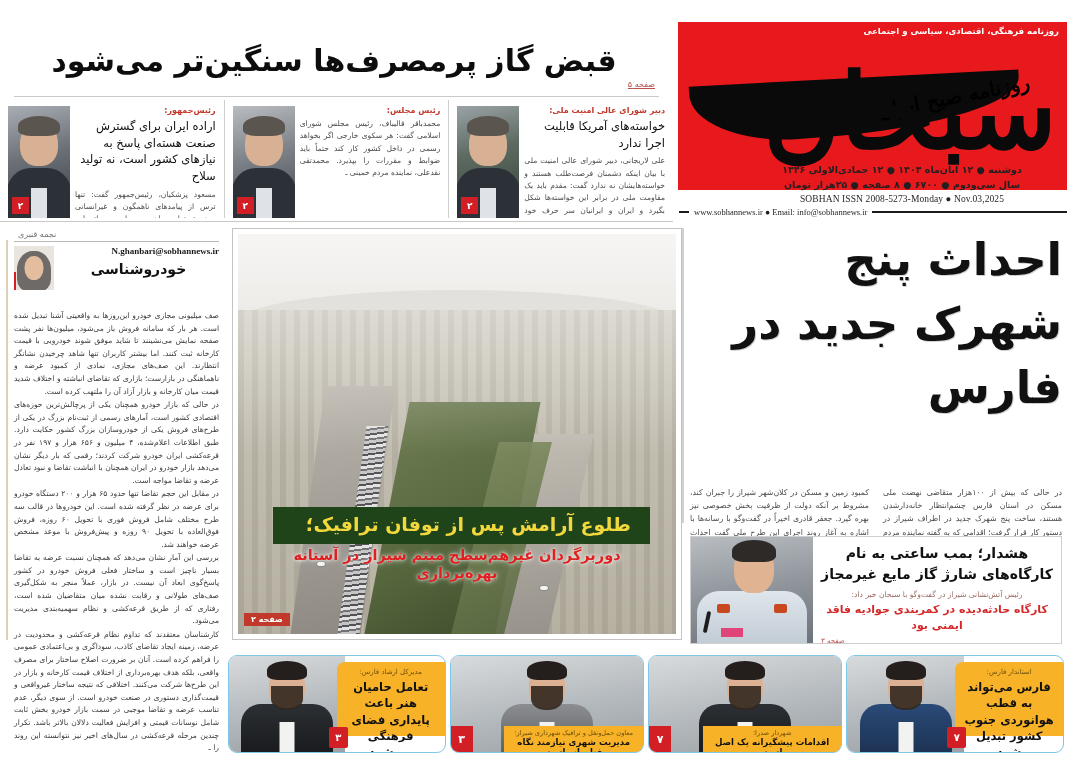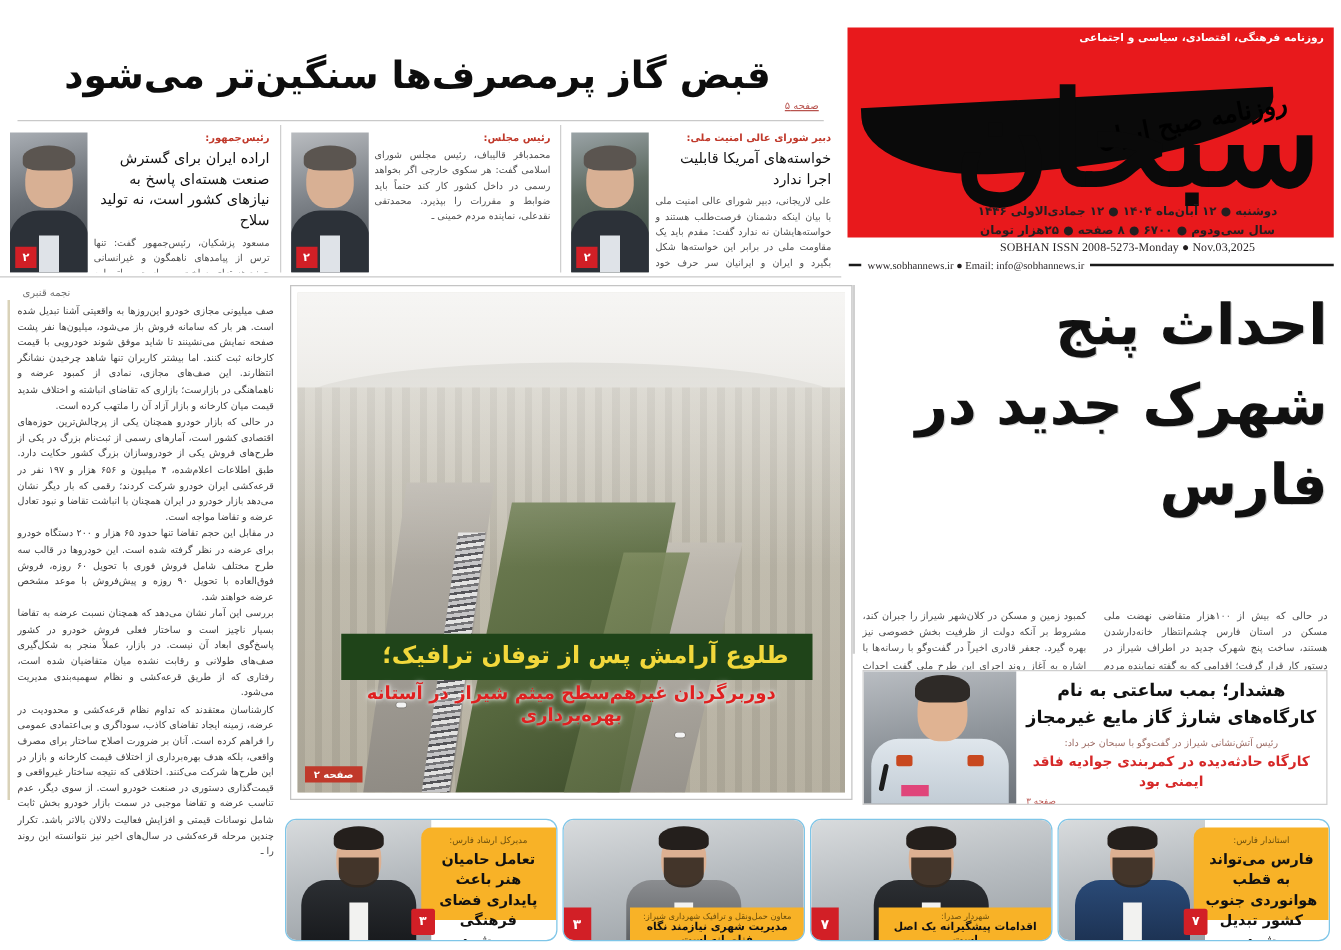--- a/index.html
+++ b/index.html
@@ -174,21 +174,21 @@
   .op-p-face {
     position:absolute; left:50%; top:10px; transform:translateX(-50%);
     width:19px; height:24px; border-radius:48%; background:#e3bd9d;
   }
   .op-tab {
     position:absolute; left:-8px; top:26px; width:10px; height:34px;
     background:#d21f26;
   }
   .op-body {
     font-size:7.6px; color:#3a3a3a; line-height:1.66; text-align:justify;
-    margin-top:4px;
+    margin-top:20px;
   }
   .op-body p { margin-bottom:1px; }
   .op-divider {
     position:absolute; left:-8px; top:10px; width:2px; height:400px;
     background:#d9d2b8;
   }
 
   
   .photo-block {
     position:absolute; left:232px; top:228px; width:450px; height:412px;
@@ -480,20 +480,31 @@
         </div>
       </div>
     </div>
 
   </div>
   <div class="main-rule"></div>
 
   <div class="opinion">
     <div class="op-divider"></div>
     <div class="op-author">نجمه قنبری</div>
+    <div class="op-head">
+      <div class="op-head-txt">
+        <div class="op-email">N.ghanbari@sobhannews.ir</div>
+        <div class="op-title">خودروشناسی</div>
+      </div>
+      <div class="op-portrait">
+        <div class="op-p-scarf"></div>
+        <div class="op-p-face"></div>
+        <div class="op-tab"></div>
+      </div>
+    </div>
     <div class="op-body">
       <p>صف میلیونی مجازی خودرو این‌روزها به واقعیتی آشنا تبدیل شده است. هر بار که سامانه فروش باز می‌شود، میلیون‌ها نفر پشت صفحه نمایش می‌نشینند تا شاید موفق شوند خودرویی با قیمت کارخانه ثبت کنند. اما بیشتر کاربران تنها شاهد چرخیدن نشانگر انتظارند. این صف‌های مجازی، نمادی از کمبود عرضه و ناهماهنگی در بازارست؛ بازاری که تقاضای انباشته و اختلاف شدید قیمت میان کارخانه و بازار آزاد آن را ملتهب کرده است.</p>
       <p>در حالی که بازار خودرو همچنان یکی از پرچالش‌ترین حوزه‌های اقتصادی کشور است، آمارهای رسمی از ثبت‌نام بزرگ در یکی از طرح‌های فروش یکی از خودروسازان بزرگ کشور حکایت دارد. طبق اطلاعات اعلام‌شده، ۴ میلیون و ۶۵۶ هزار و ۱۹۷ نفر در قرعه‌کشی ایران خودرو شرکت کردند؛ رقمی که بار دیگر نشان می‌دهد بازار خودرو در ایران همچنان با انباشت تقاضا و نبود تعادل عرضه و تقاضا مواجه است.</p>
       <p>در مقابل این حجم تقاضا تنها حدود ۶۵ هزار و ۲۰۰ دستگاه خودرو برای عرضه در نظر گرفته شده است. این خودروها در قالب سه طرح مختلف شامل فروش فوری با تحویل ۶۰ روزه، فروش فوق‌العاده با تحویل ۹۰ روزه و پیش‌فروش با موعد مشخص عرضه خواهند شد.</p>
       <p>بررسی این آمار نشان می‌دهد که همچنان نسبت عرضه به تقاضا بسیار ناچیز است و ساختار فعلی فروش خودرو در کشور پاسخ‌گوی ابعاد آن نیست. در بازار، عملاً منجر به شکل‌گیری صف‌های طولانی و رقابت نشده میان متقاضیان شده است، رفتاری که از طریق قرعه‌کشی و نظام سهمیه‌بندی مدیریت می‌شود.</p>
       <p>کارشناسان معتقدند که تداوم نظام قرعه‌کشی و محدودیت در عرضه، زمینه ایجاد تقاضای کاذب، سوداگری و بی‌اعتمادی عمومی را فراهم کرده است. آنان بر ضرورت اصلاح ساختار برای مصرف واقعی، بلکه هدف بهره‌برداری از اختلاف قیمت کارخانه و بازار در این طرح‌ها شرکت می‌کنند. اختلافی که نتیجه ساختار غیرواقعی و قیمت‌گذاری دستوری در صنعت خودرو است. از سوی دیگر، عدم تناسب عرضه و تقاضا موجبی در سمت بازار خودرو بخش ثابت شامل نوسانات قیمتی و افزایش فعالیت دلالان بالاتر باشد. تکرار چندین مرحله قرعه‌کشی در سال‌های اخیر نیز نتوانسته این روند را ـ</p>
     </div>
   </div>
 
   <div class="photo-block">

